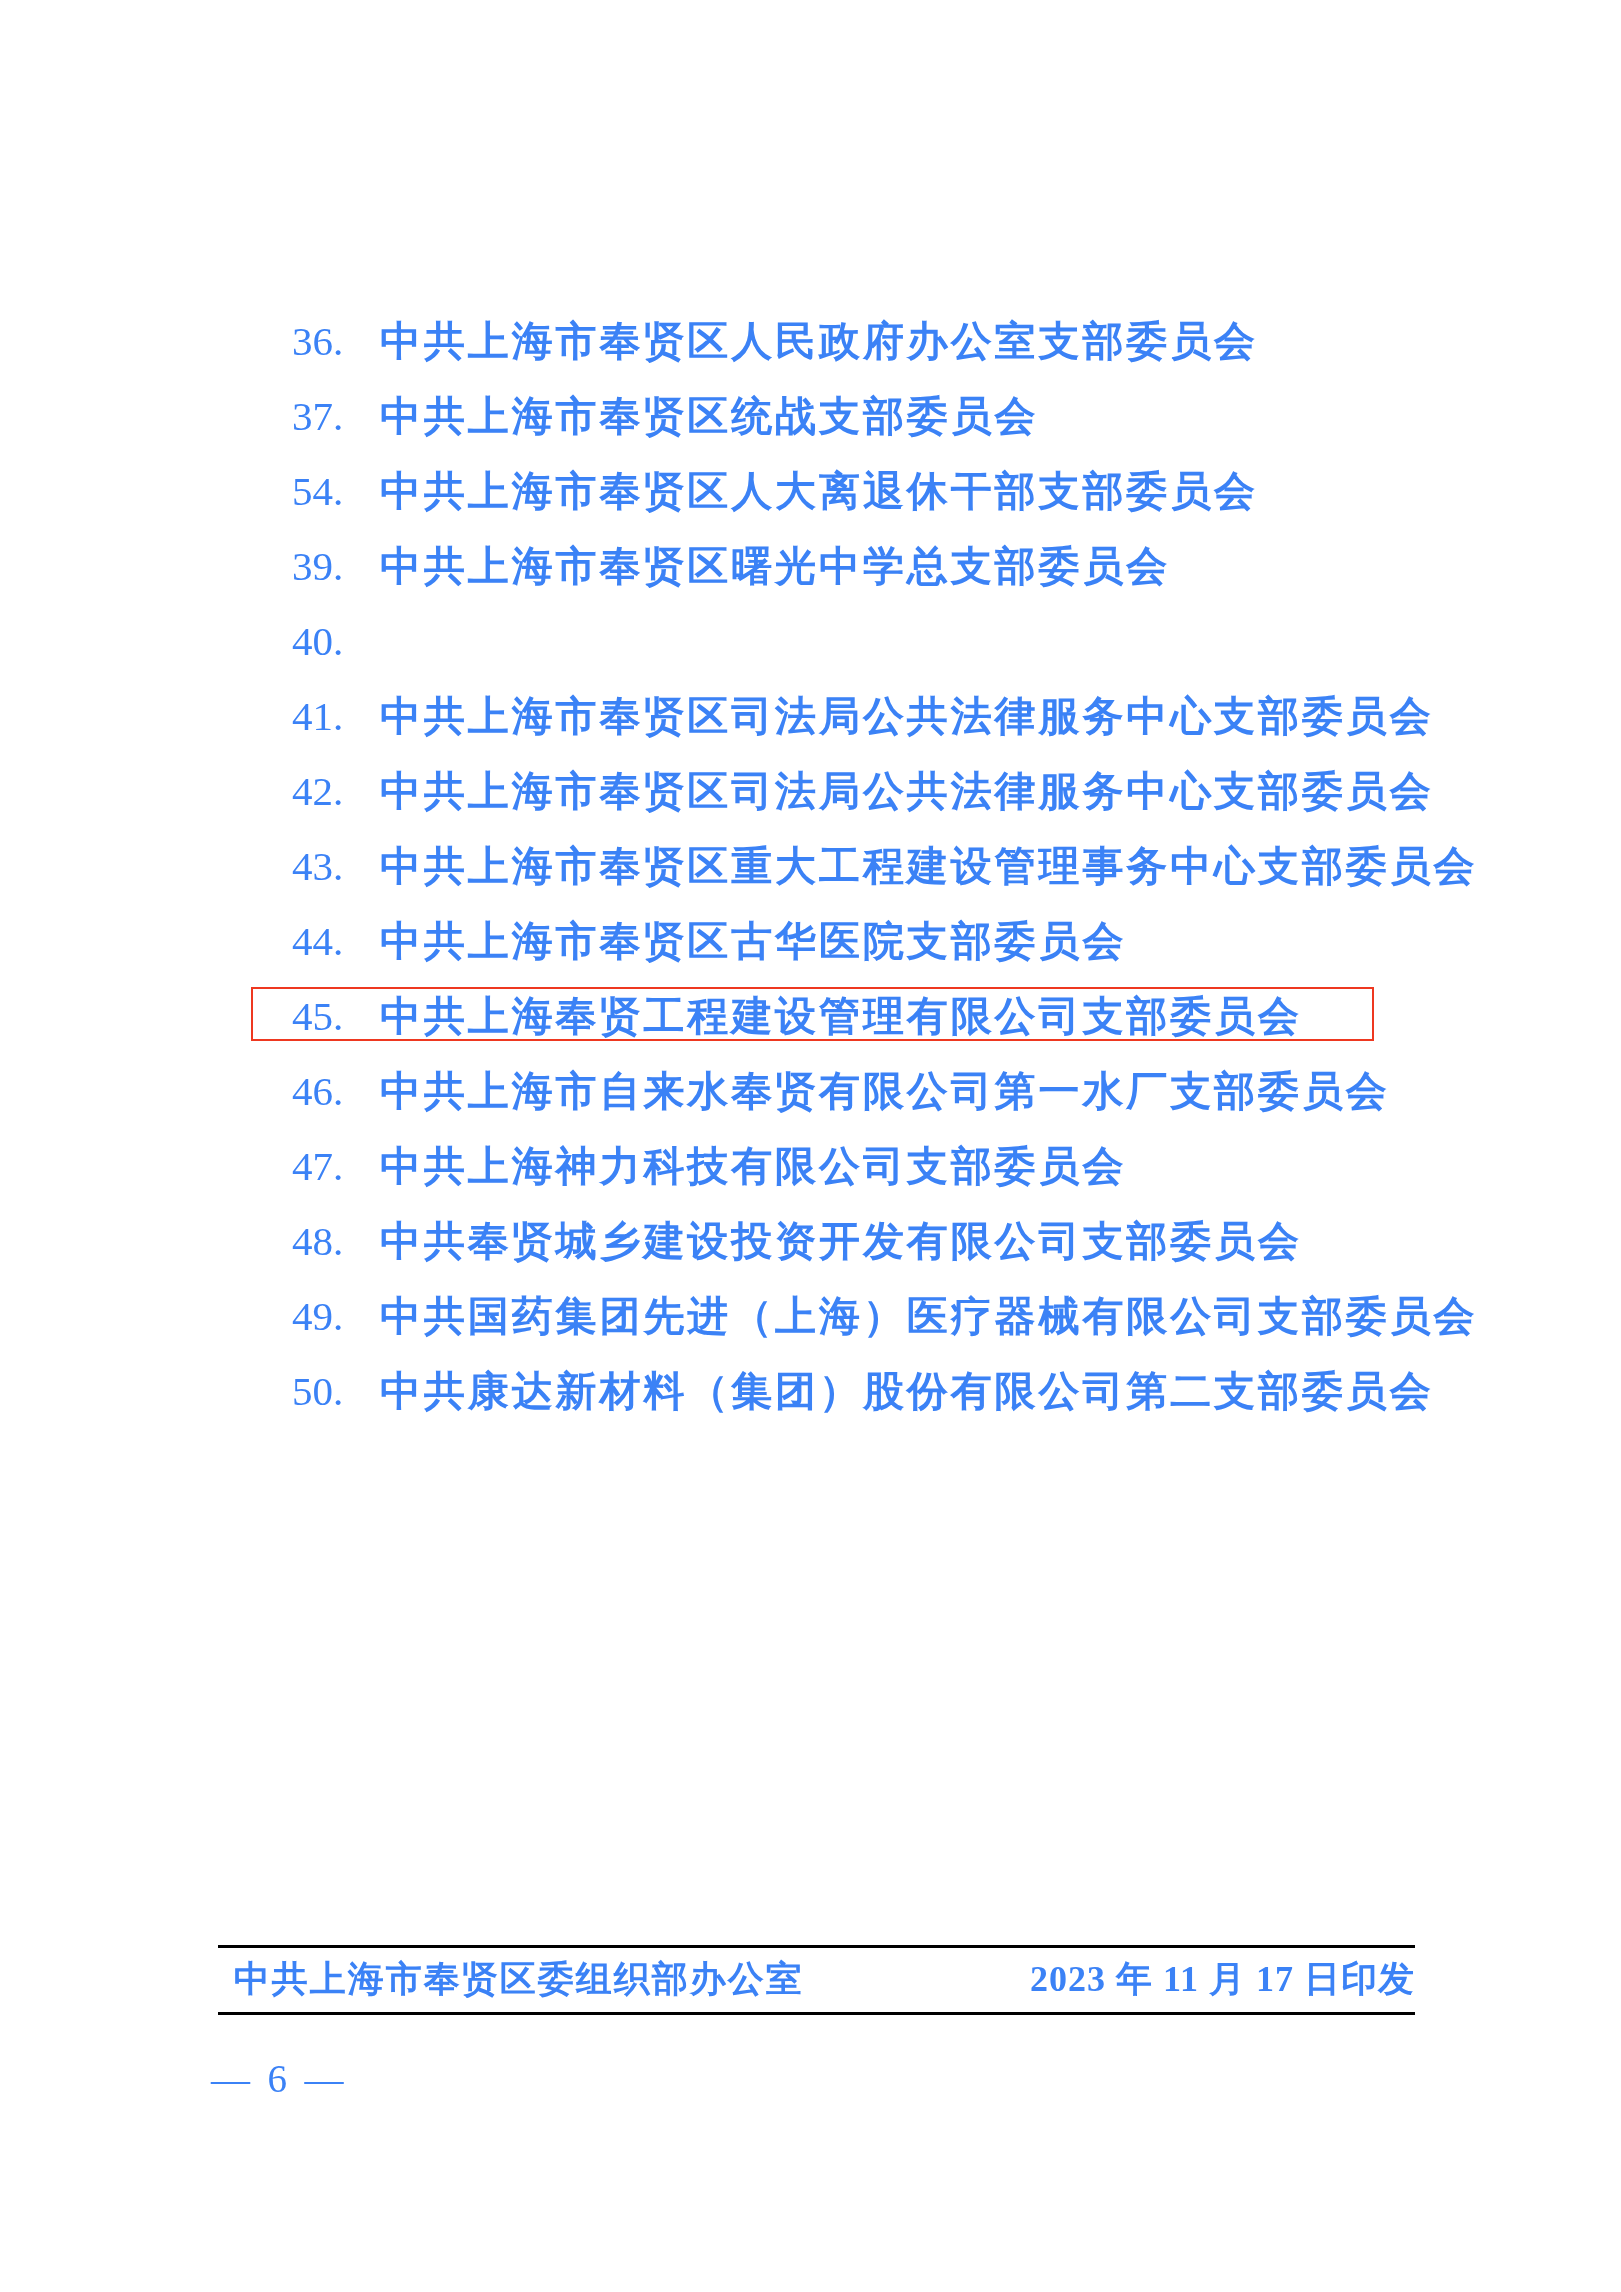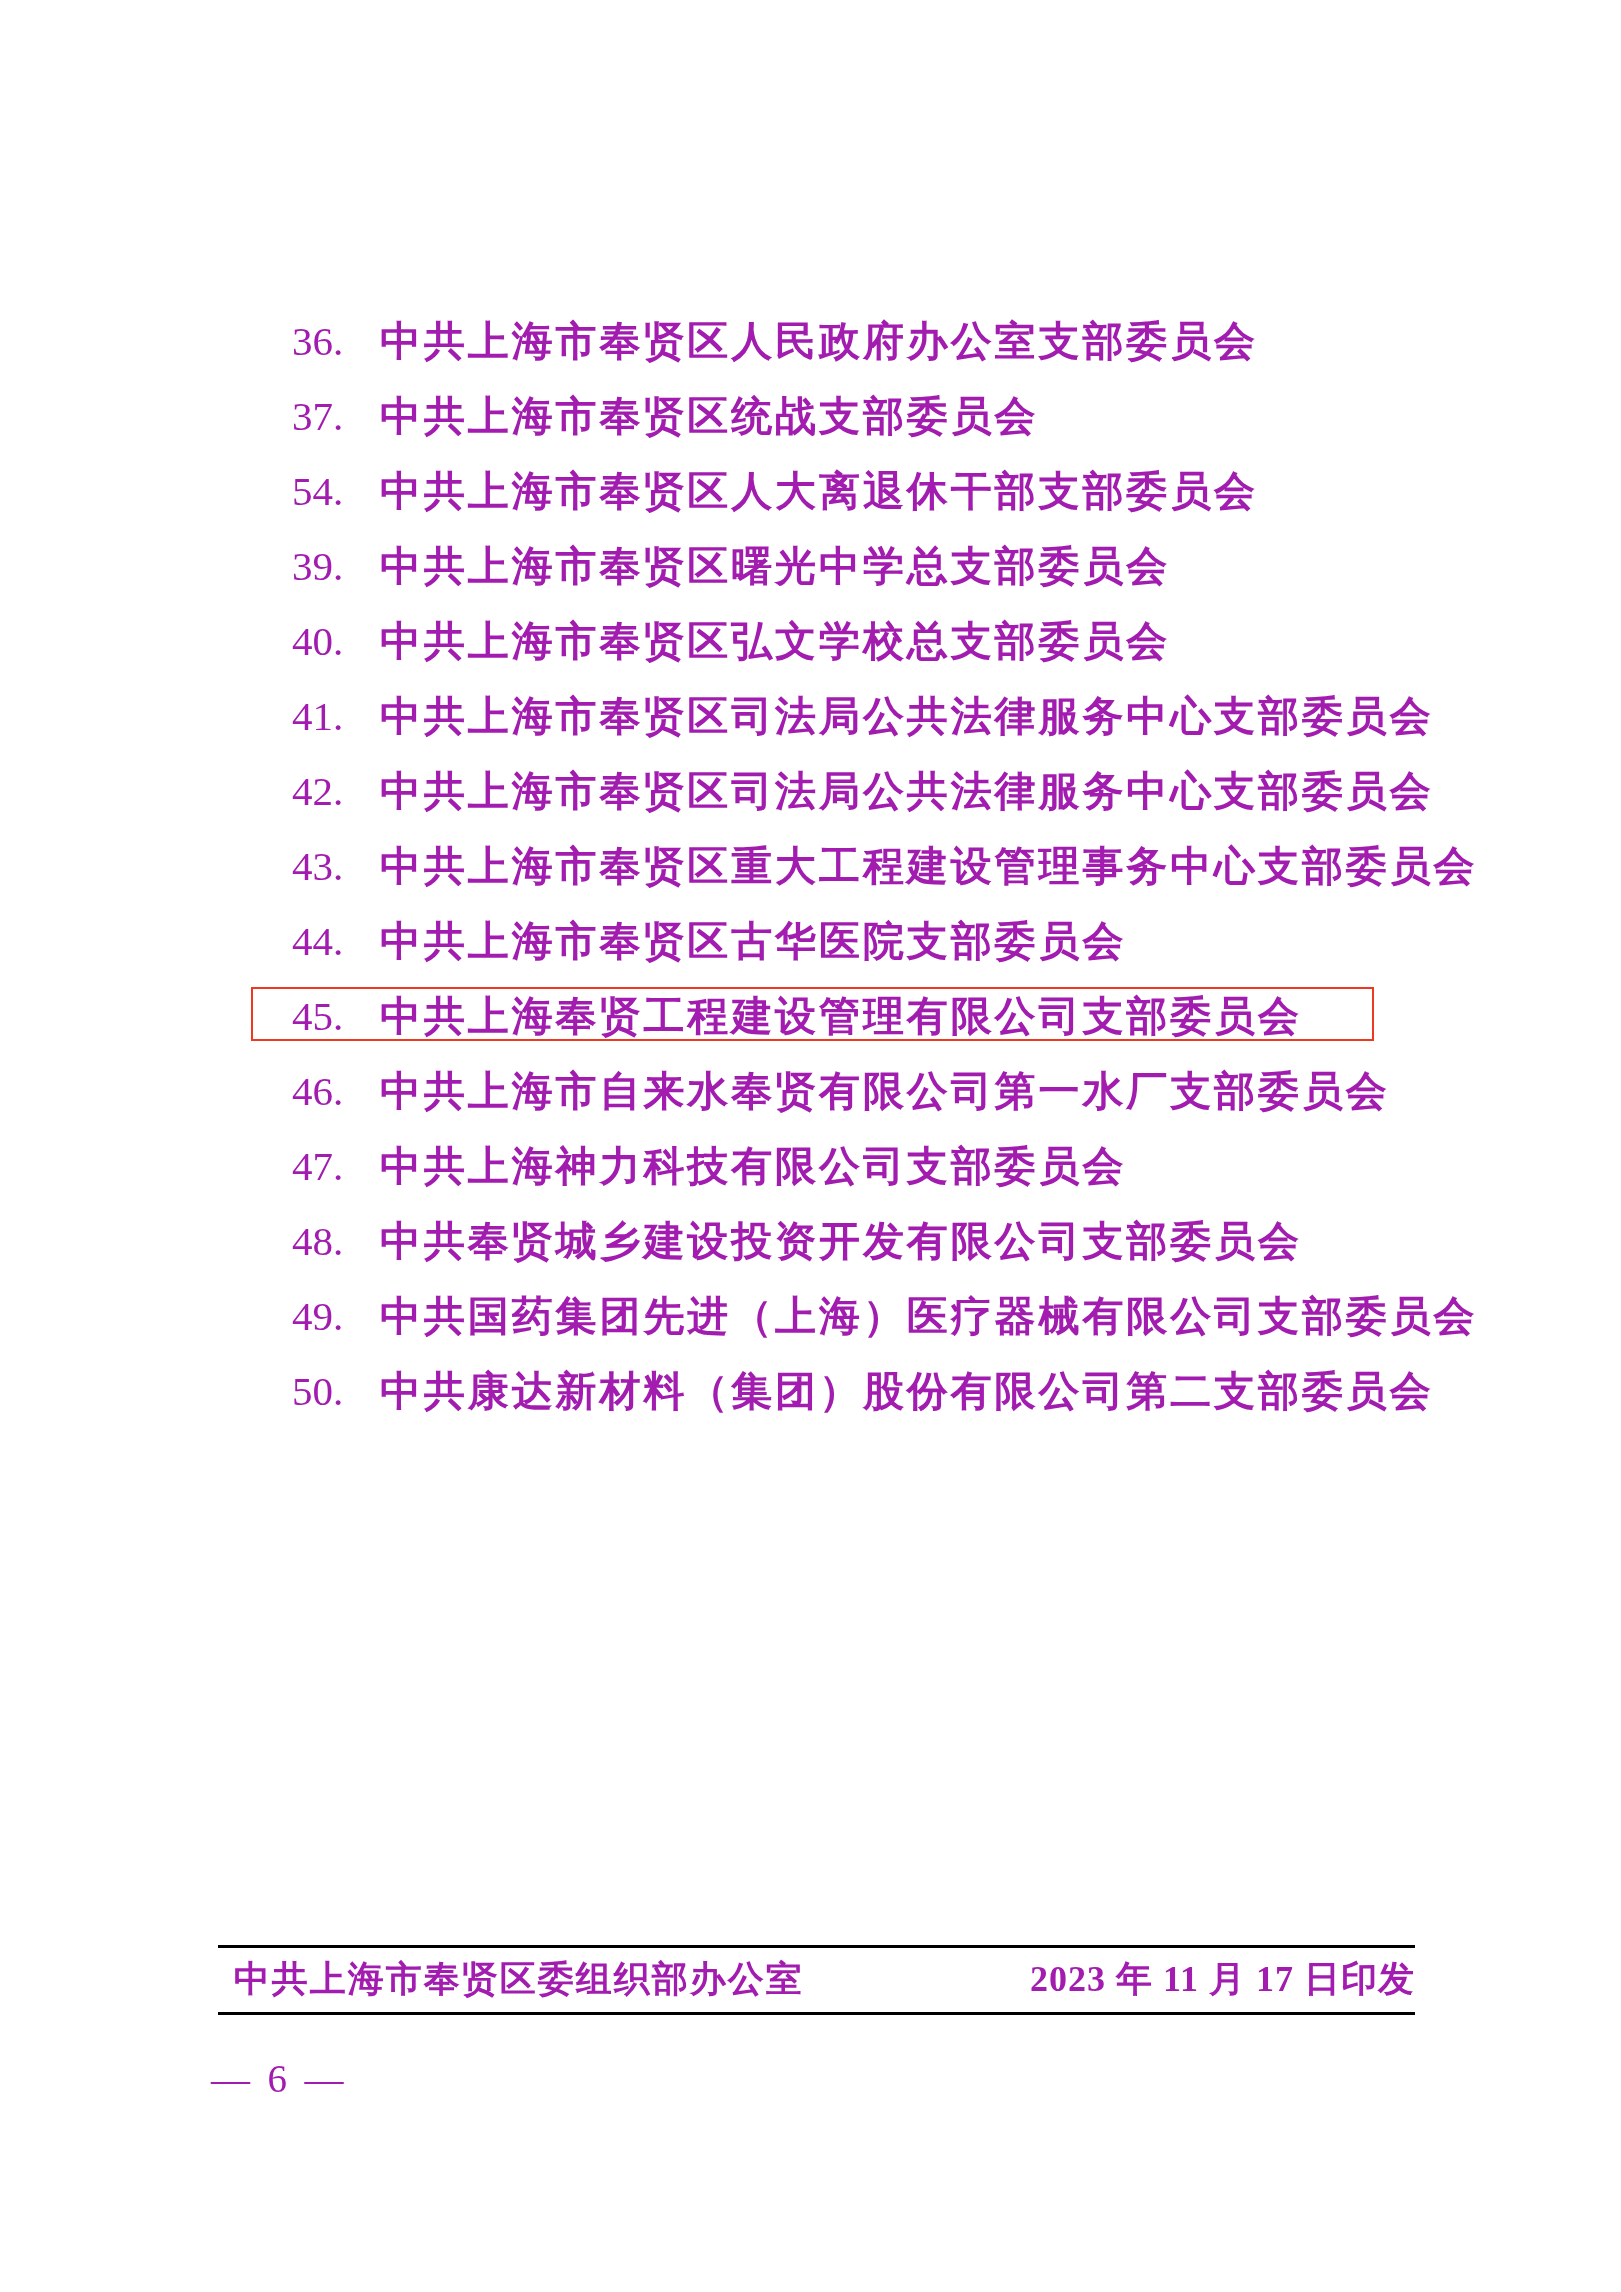--- a/index.html
+++ b/index.html
@@ -1,21 +1,21 @@
 <!DOCTYPE html>
 <html><head>
 <meta charset="utf-8">
 <style>
   html,body{margin:0;padding:0;background:#e8e8e8;}
   .page{
     position:relative;
     width:1621px;height:2293px;
     background:#ffffff;
     font-family:"Liberation Serif","DejaVu Serif",serif;
-    color:#a21caf;
+    color:#3b82f6;
     overflow:hidden;
     margin:0 auto;
   }
   #list{position:absolute;top:303px;left:0;width:100%;}
   .row{position:relative;height:75px;}
   .num{
     position:absolute;left:292px;top:50%;transform:translateY(-50%);
     font-size:41px;white-space:nowrap;
   }
   .txt{
@@ -58,21 +58,20 @@
       <div class="row">
         <span class="num">54.</span>
         <span class="txt">中共上海市奉贤区人大离退休干部支部委员会</span>
       </div>
       <div class="row">
         <span class="num">39.</span>
         <span class="txt">中共上海市奉贤区曙光中学总支部委员会</span>
       </div>
       <div class="row">
         <span class="num">40.</span>
-        <span class="txt">中共上海市奉贤区弘文学校总支部委员会</span>
       </div>
       <div class="row">
         <span class="num">41.</span>
         <span class="txt">中共上海市奉贤区司法局公共法律服务中心支部委员会</span>
       </div>
       <div class="row">
         <span class="num">42.</span>
         <span class="txt">中共上海市奉贤区司法局公共法律服务中心支部委员会</span>
       </div>
       <div class="row">

